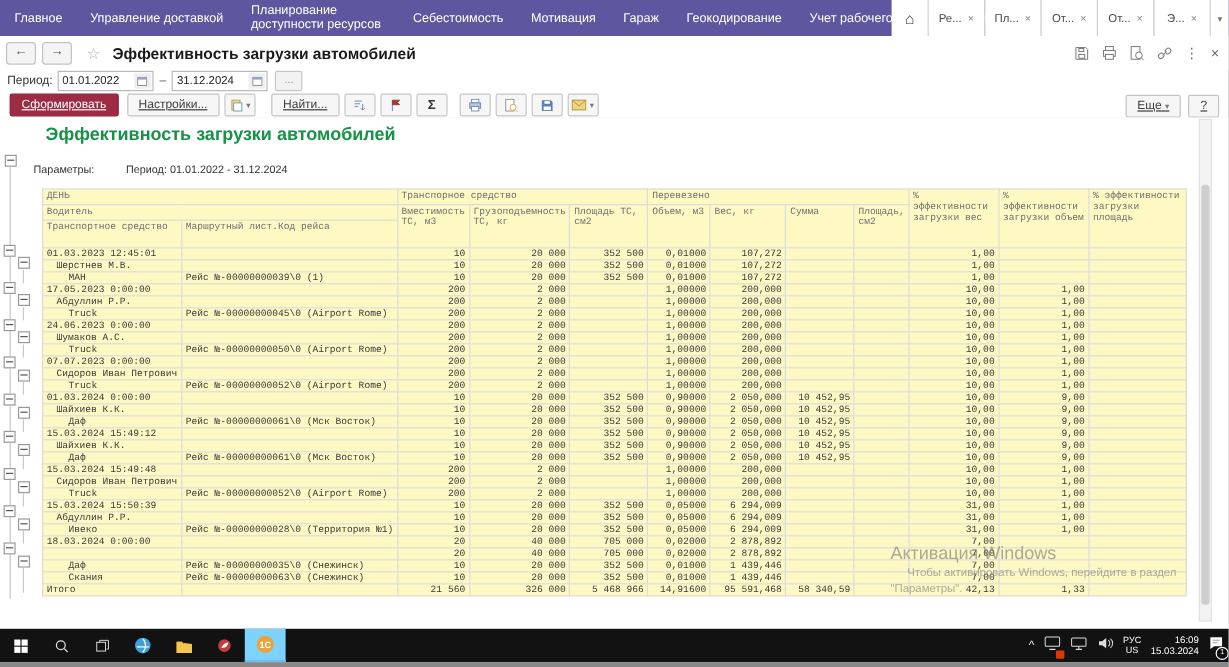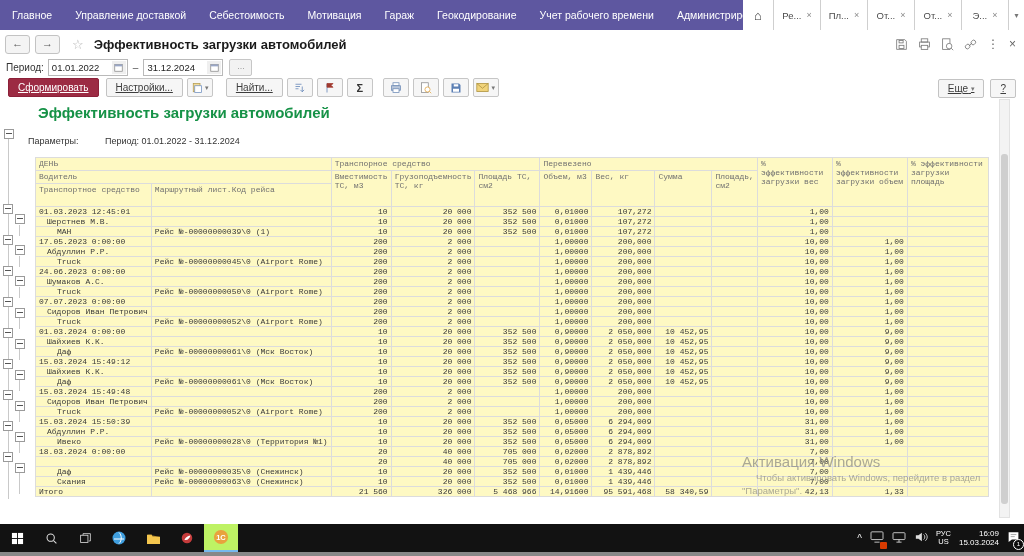--- a/index.html
+++ b/index.html
@@ -72,39 +72,40 @@
   
   .vsb{position:absolute;right:14px;top:1px;bottom:6px;width:9px;background:#f3f3f3;border:1px solid #e2e2e2;}
   .vsb .thumb{position:absolute;left:1px;right:1px;top:54px;height:350px;background:#cfcfcf;border-radius:3px;}
   
   .wm{position:absolute;left:742px;top:355px;color:rgba(120,120,120,0.62);pointer-events:none;z-index:5;}
   .wm .l1{font-size:15px;line-height:18px;}
   .wm .l2{font-size:9.5px;line-height:13px;}
   
   .taskbar{position:absolute;left:0;right:0;bottom:0;height:28px;background:#121212;display:flex;align-items:center;}
   .tb-btn{width:34px;height:28px;display:flex;align-items:center;justify-content:center;}
-  .tb-btn.active{background:#bef264;border-bottom:2px solid #76b9ed;box-sizing:border-box;text-decoration:underline;}
+  .tb-btn.active{background:#7dd3fc;border-bottom:2px solid #76b9ed;box-sizing:border-box;text-decoration:underline;}
   .tray{position:absolute;right:4px;top:0;height:28px;display:flex;align-items:center;gap:8px;color:#fff;}
   .lang{font-size:7.5px;line-height:8px;text-align:center;}
   .clock{font-size:8px;line-height:9px;text-align:right;}
   .chev{color:#eee;font-size:10px;}
   .badge{position:absolute;right:-3px;bottom:-2px;width:7px;height:7px;background:#d83b01;border-radius:1px;}
   .nbadge{position:absolute;right:-4px;bottom:-3px;width:9px;height:9px;background:#0d0d0d;border:1px solid #fff;
           border-radius:50%;color:#fff;font-size:6px;line-height:9px;text-align:center;}
   .rel{position:relative;}
 </style>
 </head>
 <body>
 
 <div class="screen">
 
   <div class="topbar">
     <div class="menu" id="menu">
         <div class="menu-item">Главное</div>
         <div class="menu-item">Управление доставкой</div>
+        <div class="menu-item wrap">Планирование доступности ресурсов</div>
         <div class="menu-item">Себестоимость</div>
         <div class="menu-item">Мотивация</div>
         <div class="menu-item">Гараж</div>
         <div class="menu-item">Геокодирование</div>
         <div class="menu-item">Учет рабочего времени</div>
         <div class="menu-item">Администрирование</div>
       </div>
     <div class="tabstrip" id="tabs">
       <div class="tab tab-home">
         <span>⌂</span>

